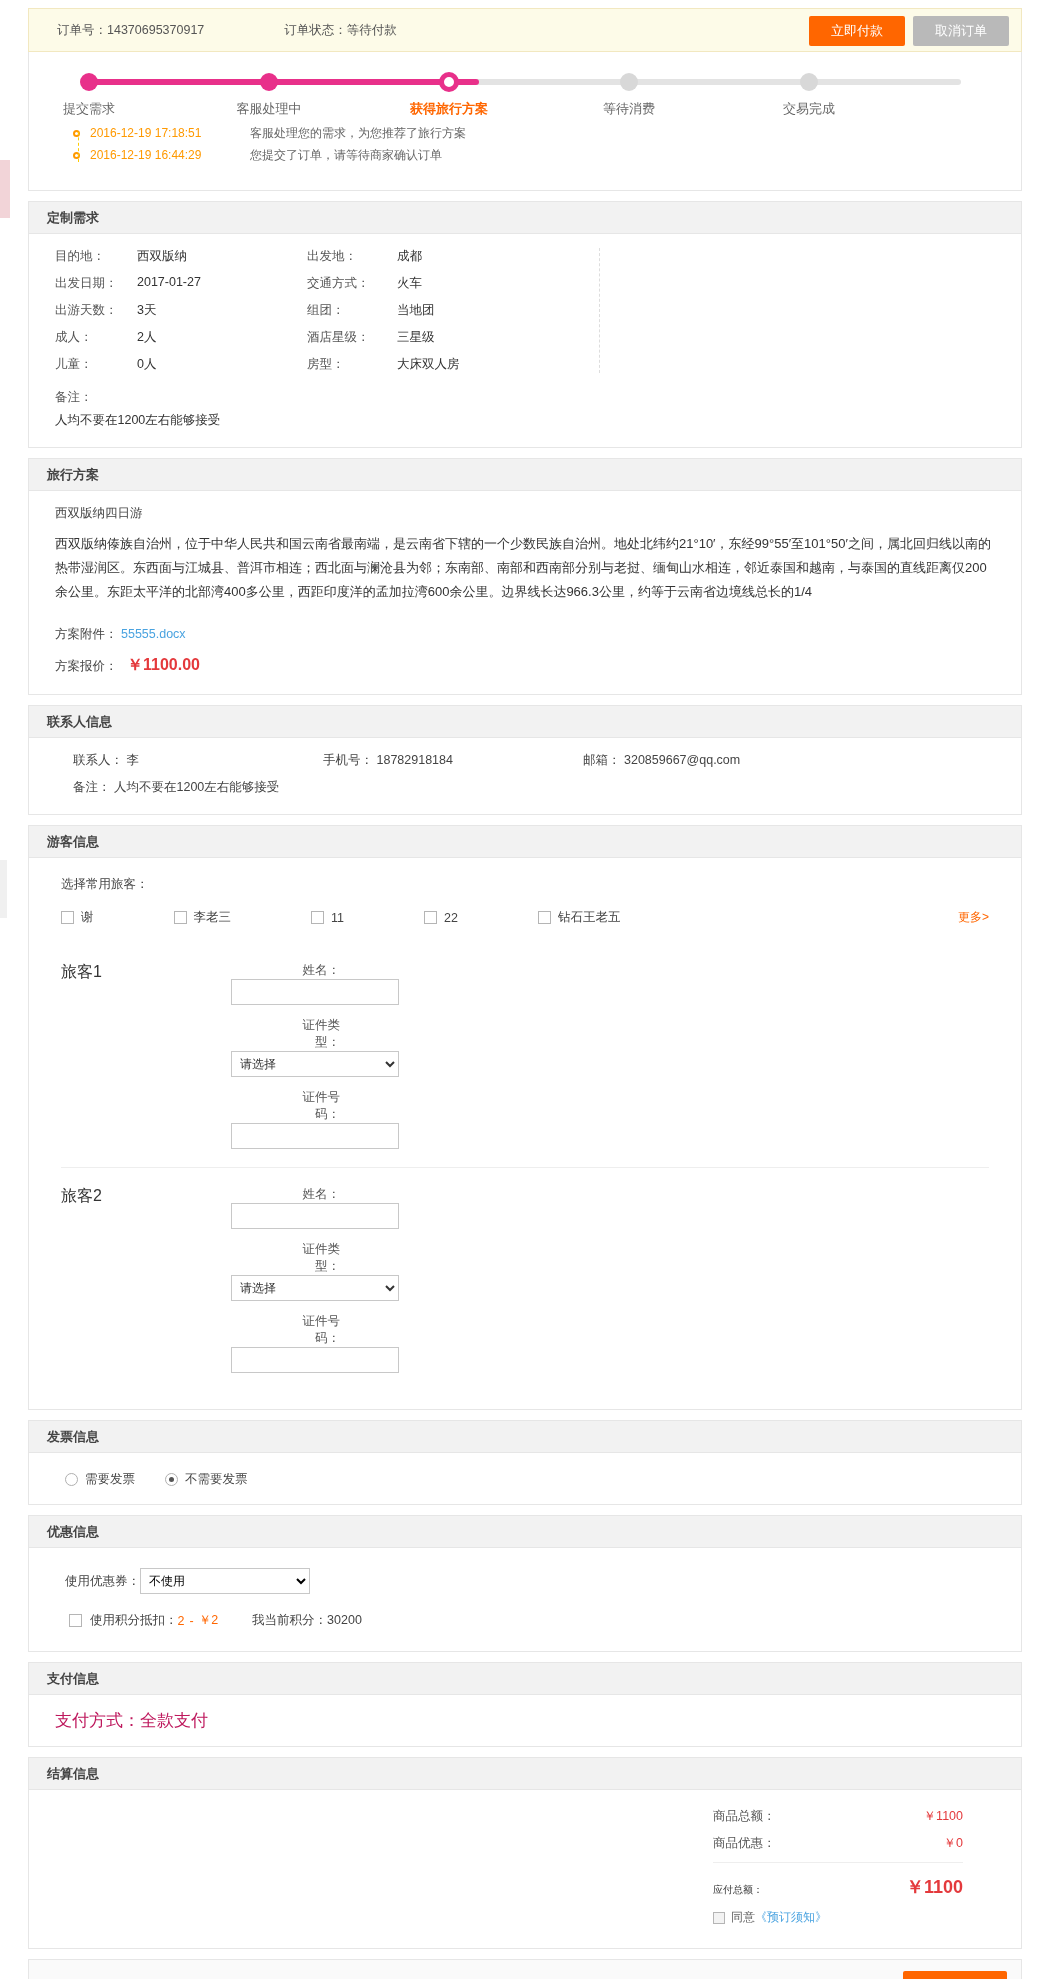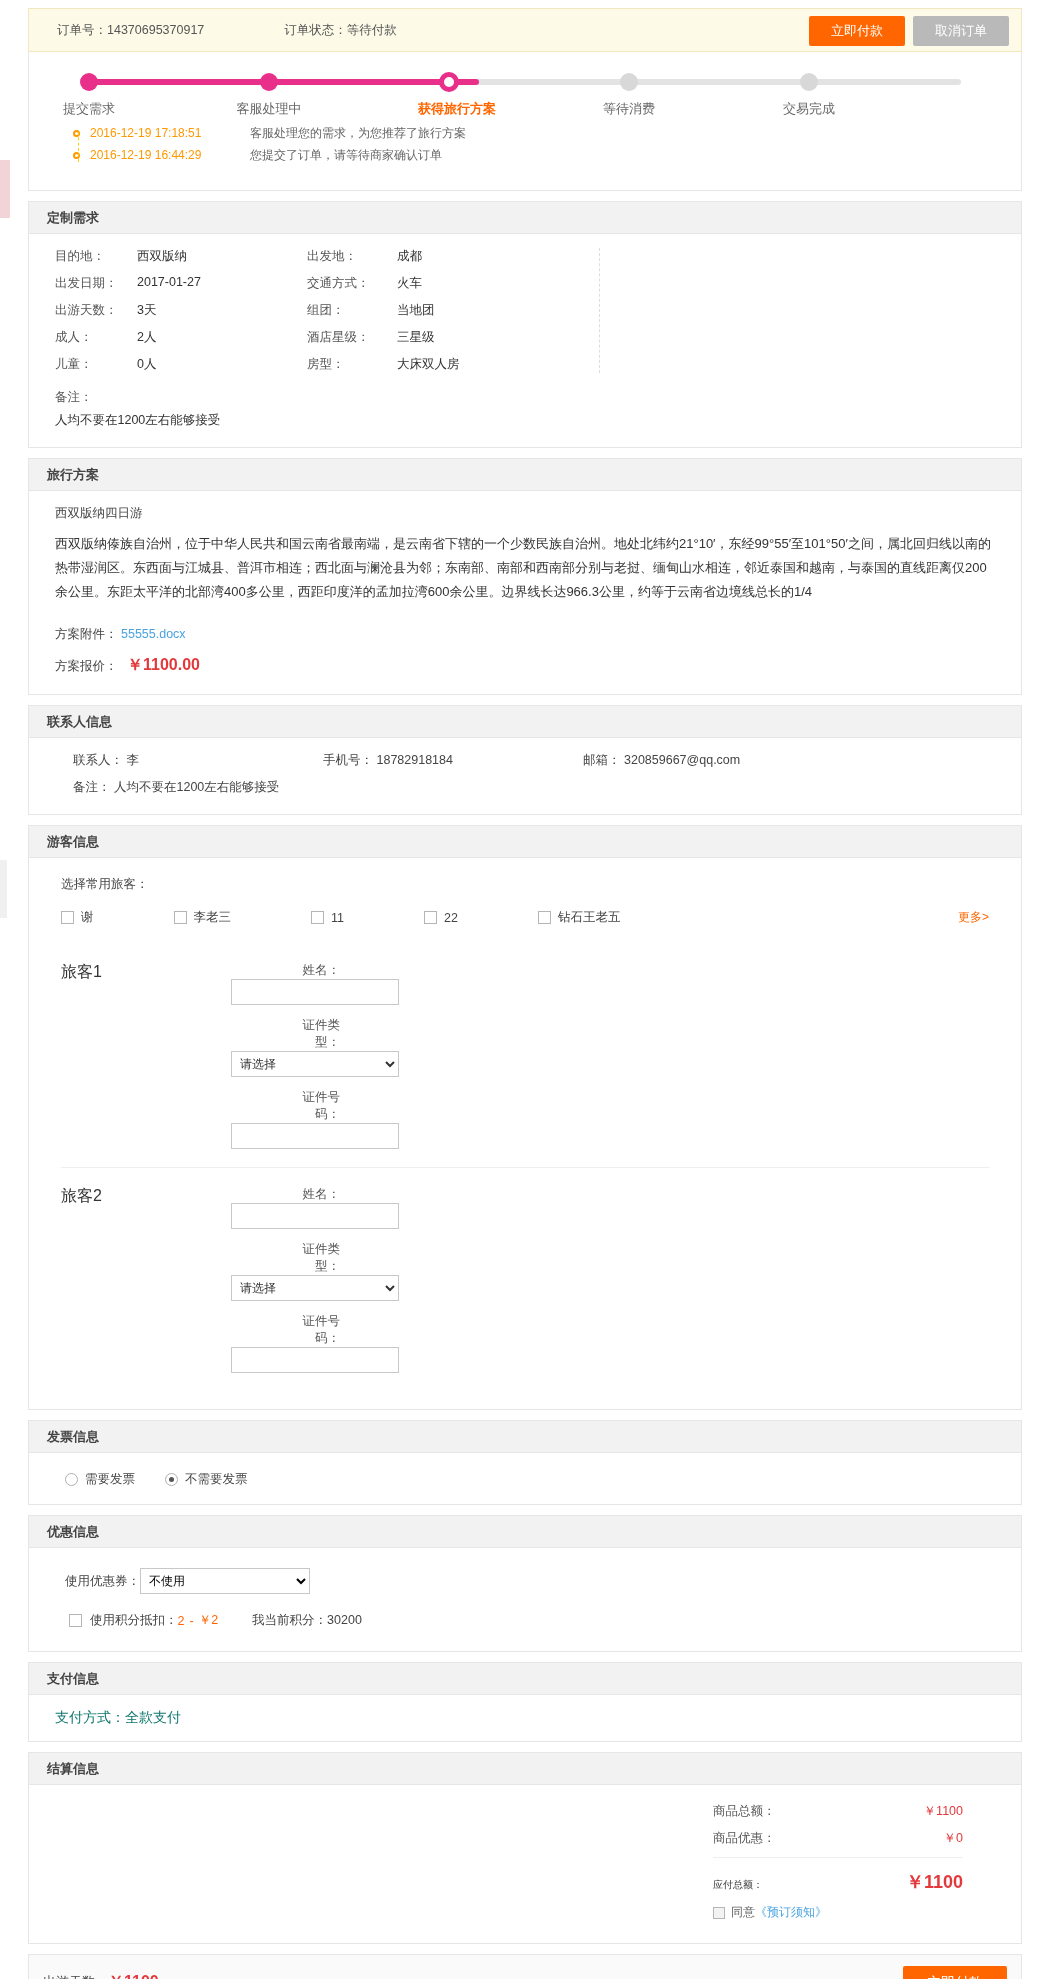--- a/index.html
+++ b/index.html
@@ -89,21 +89,21 @@
     top: 2px;
   }
   .steplabel {
     position: absolute;
     top: 30px;
     font-size: 13px;
     color: #666;
     transform: translateX(-50%);
     white-space: nowrap;
   }
-  .steplabel.active { color: #f60; font-weight: bold; margin-left: 8px; }
+  .steplabel.active { color: #f60; font-weight: bold; }
 
   
   .loglist {
     padding: 6px 0 14px 44px;
     position: relative;
   }
   .logrow { display: flex; align-items: center; height: 22px; font-size: 12px; }
   .logdot {
     width: 7px; height: 7px; border-radius: 50%;
     border: 2px solid #f90; background: #fff;
@@ -206,21 +206,21 @@
     width: 170px; height: 26px; border: 1px solid #c8c8c8;
     background: #fff; font-size: 12px; padding: 0 4px;
     font-family: "Liberation Sans", sans-serif;
   }
   .points-row { display: flex; align-items: center; padding: 18px 0 4px 14px; font-size: 12.5px; }
   .points-row .ckbox { margin-right: 8px; }
   .pt-orange { color: #f60; }
   .pt-gap { margin-left: 34px; }
 
   
-  .payinfo { padding: 14px 26px; font-size: 14px; color: #0f766e; }
+  .payinfo { padding: 14px 26px; font-size: 17px; color: #be185d; }
 
   
   .settle-bd { padding: 18px 26px 22px 26px; }
   .settle-inner { width: 250px; margin-left: auto; margin-right: 32px; }
   .srow { display: flex; justify-content: space-between; font-size: 12.5px; margin-bottom: 10px; color: #555; }
   .srow .sv { color: #e4393c; }
   .sdiv { border-top: 1px solid #eee; margin: 10px 0 12px 0; }
   .stotal { display: flex; justify-content: space-between; align-items: baseline; }
   .stotal .tl { font-size: 10px; color: #333; }
   .stotal .tv { font-size: 18px; color: #e4393c; font-weight: bold; }

